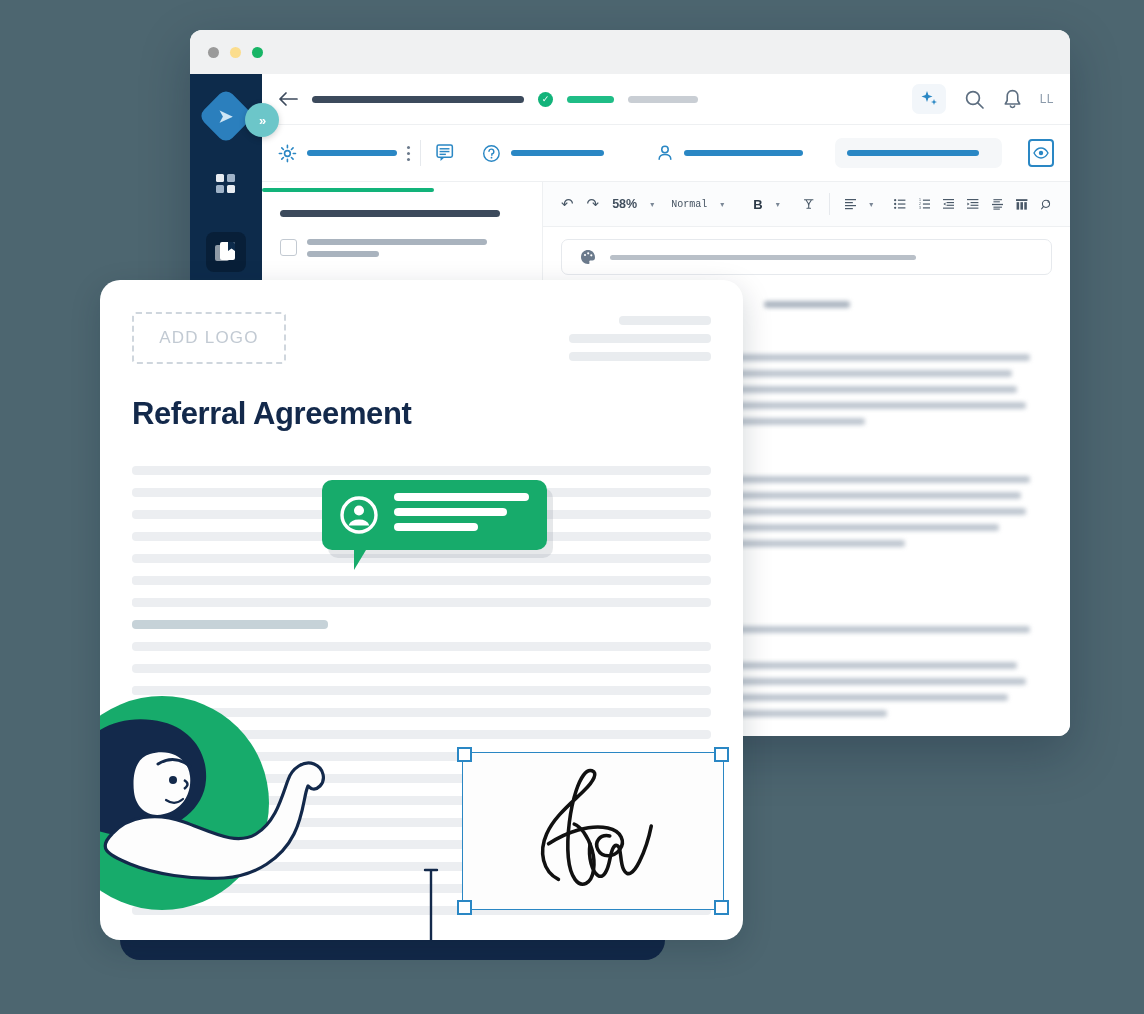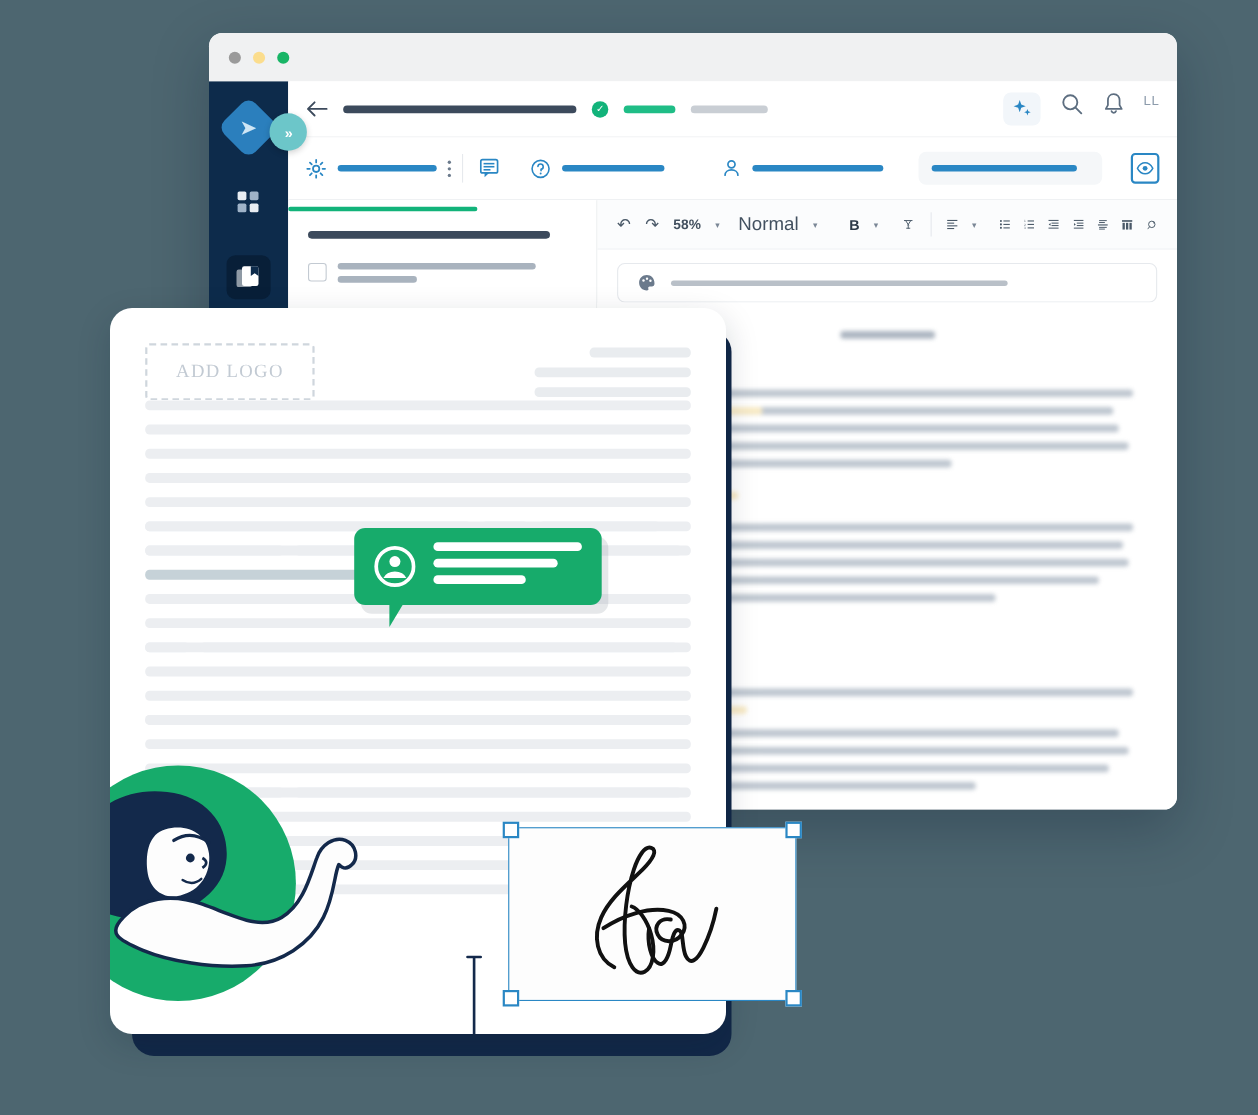--- a/index.html
+++ b/index.html
@@ -45,21 +45,21 @@
 
   
   .app-main{flex:1;display:flex;flex-direction:column;min-width:0;}
   .topbar{height:50px;display:flex;align-items:center;padding:0 16px;gap:14px;
           border-bottom:1px solid #eef0f2;background:#fff;}
   .title-bar{height:7px;width:212px;background:#3c4a5c;border-radius:4px;}
   .check-circle{width:15px;height:15px;border-radius:50%;background:#12b37a;
                 display:flex;align-items:center;justify-content:center;color:#fff;font-size:9px;}
   .green-bar{height:7px;width:47px;background:#1fbd86;border-radius:4px;}
   .grey-bar{height:7px;width:70px;background:#c9ced4;border-radius:4px;}
-  .topbar-right{margin-left:auto;display:flex;align-items:flex-start;gap:18px;}
+  .topbar-right{margin-left:auto;display:flex;align-items:center;gap:18px;}
   .ai-btn{width:34px;height:30px;border-radius:7px;background:#f2f6fa;
           display:flex;align-items:center;justify-content:center;}
   .avatar-ll{font-size:12px;color:#8c9bab;letter-spacing:.5px;}
 
   .toolbar2{height:56px;display:flex;align-items:center;padding:0 16px;gap:10px;
             border-bottom:1px solid #eef0f2;background:#fff;}
   .blue-bar{height:6px;background:#2a87c4;border-radius:3px;}
   .kebab{display:flex;flex-direction:column;gap:3px;margin-left:auto;}
   .kebab i{width:3px;height:3px;border-radius:50%;background:#6b7a8c;display:block;}
   .divider-v{width:1px;height:26px;background:#e6e9ed;}
@@ -90,24 +90,23 @@
   .bd-p{margin-bottom:22px;}
   .bd-p div{height:7px;background:#98a5b4;border-radius:3px;margin-bottom:9px;}
   .hl{background:#f5dfa4 !important;}
 
   
   .doc-card-shadow{
     position:absolute;left:120px;top:300px;width:545px;height:660px;
     background:#122848;border-radius:20px;
   }
   .doc-card{
-    position:absolute;left:100px;top:280px;width:560px;height:660px;
+    position:absolute;left:100px;top:280px;width:643px;height:660px;
     background:#ffffff;border-radius:20px;overflow:hidden;
     box-shadow:0 10px 30px rgba(10,25,45,.18);
-    font-family:Liberation Serif, serif;
   }
   .doc-inner{padding:32px 32px 0 32px;position:relative;height:100%;box-sizing:border-box;}
   .add-logo{
     width:150px;height:48px;border:2px dashed #cfd6dd;border-radius:4px;
     display:flex;align-items:center;justify-content:center;
     color:#c2cad3;font-size:17px;letter-spacing:1.2px;
   }
   .doc-title{font-size:31px;font-weight:700;color:#13294b;margin:32px 0 34px 0;letter-spacing:-.4px;}
   .hdr-lines{position:absolute;right:32px;top:36px;}
   .hdr-lines div{height:9px;background:#e9ecef;border-radius:4px;margin-bottom:9px;margin-left:auto;}
@@ -315,21 +314,21 @@
             </div>
           </div>
 
           <div style="flex:1;display:flex;flex-direction:column;min-width:0;">
 
             <div style="height:44px;display:flex;align-items:center;gap:13px;padding:0 18px;background:#fbfcfd;border-bottom:1px solid #eef0f2;">
               <span style="color:#4a5968;font-size:15px;">↶</span>
               <span style="color:#4a5968;font-size:15px;">↷</span>
               <span style="color:#42505f;font-size:12.5px;font-weight:600;">58%</span>
               <span style="color:#7b8796;font-size:8px;">▾</span>
-              <span style="color:#42505f;font-size:17px;margin-left:4px;">Normal</span>
+              <span style="color:#42505f;font-size:10px;margin-left:4px;font-family:Liberation Mono, monospace;">Normal</span>
               <span style="color:#7b8796;font-size:8px;">▾</span>
               <span style="color:#2d3a48;font-size:13px;font-weight:700;margin-left:16px;">B</span>
               <span style="color:#7b8796;font-size:8px;">▾</span>
 
               <svg width="16" height="16" viewBox="0 0 16 16" style="margin-left:10px">
                 <path d="M2 2 H14 M4 2 L8.5 9 M12 2 L7.5 9 M8 9 V14 M5.5 14 H10.5" stroke="#4a5968" stroke-width="1.5" fill="none" stroke-linecap="round"></path>
               </svg>
               <span class="divider-v" style="height:22px;margin:0 2px"></span>
 
               <svg width="16" height="14" viewBox="0 0 16 14">
@@ -468,20 +467,21 @@
       <div class="add-logo">
         <span>ADD LOGO</span>
       </div>
 
       <div class="hdr-lines">
         <div style="width:92px"></div>
         <div style="width:142px"></div>
         <div style="width:142px"></div>
       </div>
 
+      <div class="doc-title">Referral Agreement</div>
 
       <div class="body-lines">
         <div style="width:100%"></div>
         <div style="width:100%"></div>
         <div style="width:100%"></div>
         <div style="width:100%"></div>
         <div style="width:100%"></div>
         <div class="split-row">
           <div style="width:296px"></div>
           <div style="width:42px"></div>

